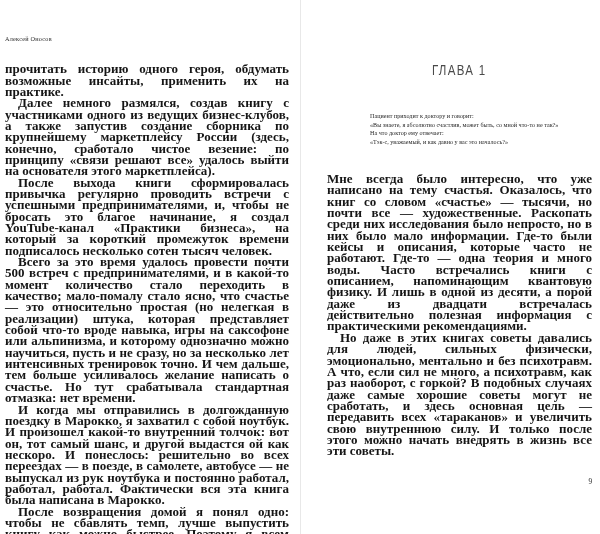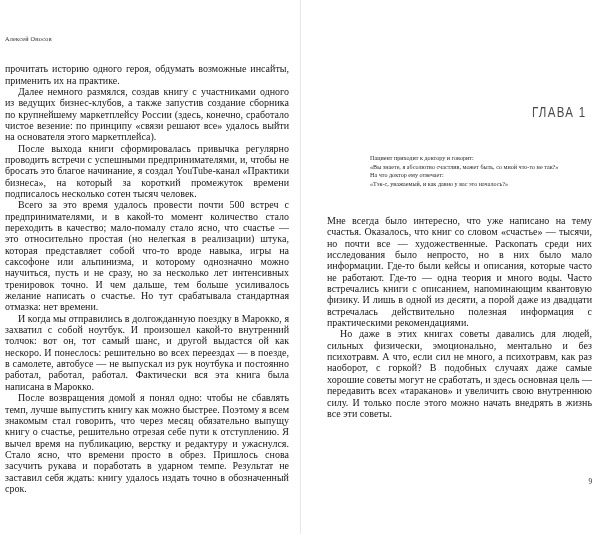--- a/index.html
+++ b/index.html
@@ -49,35 +49,36 @@
     margin-top: 36px;
     margin-bottom: 0;
     line-height: 1;
     white-space: nowrap;
   }
   .body-block {
     margin-top: 21px;
   }
   p.body {
     margin: 0;
-    font-size: 10px;
+    font-size: 13px;
     line-height: 11.35px;
     text-align: justify;
     text-justify: inter-word;
     -webkit-hyphens: auto;
     hyphens: auto;
     color: #161616;
     letter-spacing: 0.01px;
+    font-weight: bold;
   }
   p.body.indent {
     text-indent: 13px;
   }
   .chapter-head {
-    margin-top: 103px;
-    text-align: right;
+    margin-top: 61px;
+    text-align: center;
   }
   .chapter-number {
     font-family: "Liberation Sans Narrow", "Liberation Sans", "DejaVu Sans", sans-serif;
     font-size: 14px;
     font-weight: 400;
     letter-spacing: 1.6px;
     color: #4a4a4a;
     transform: scaleX(0.82);
     display: inline-block;
     line-height: 1;

